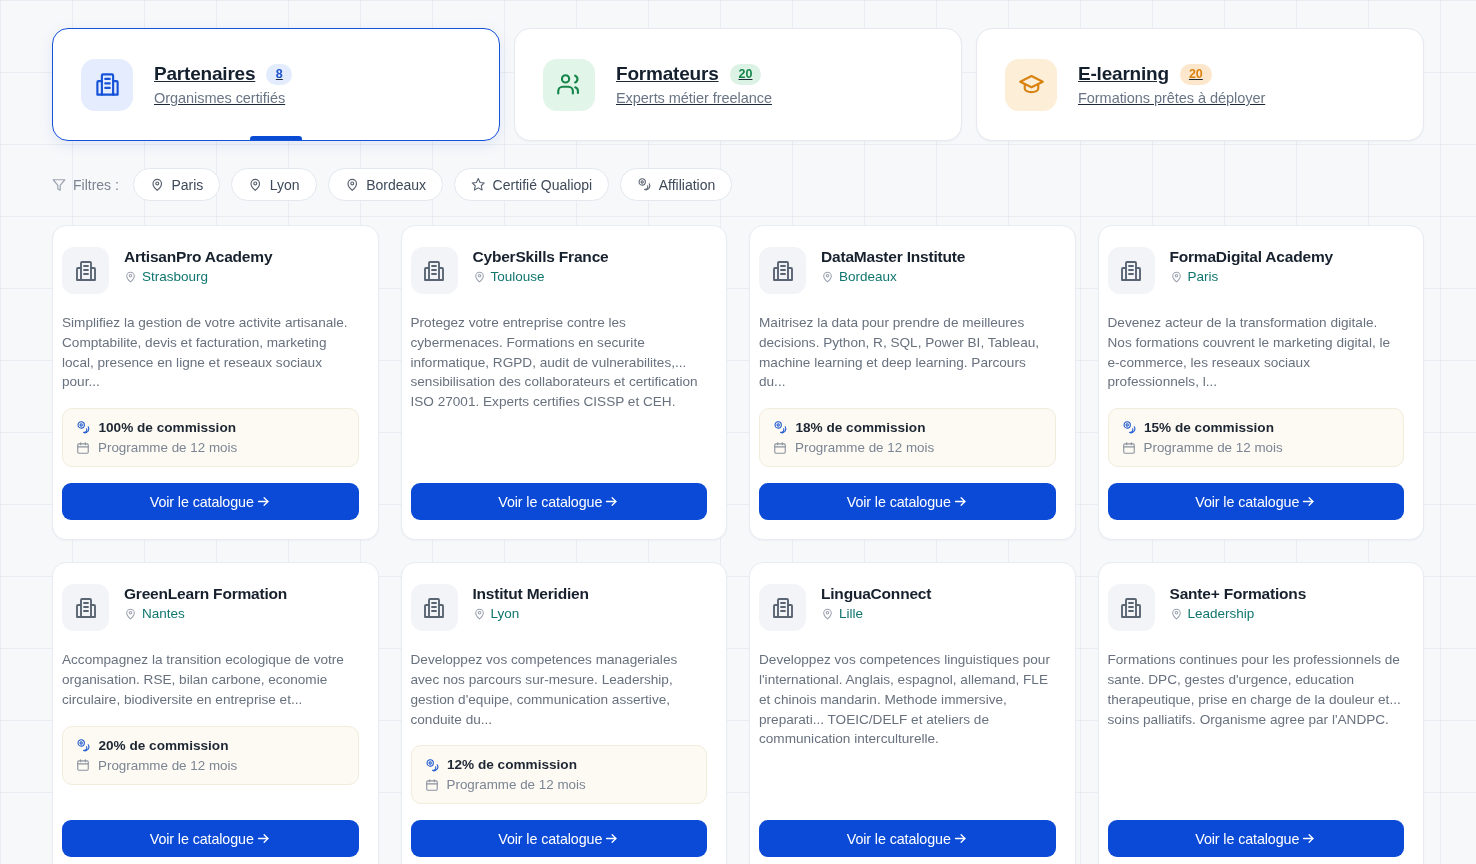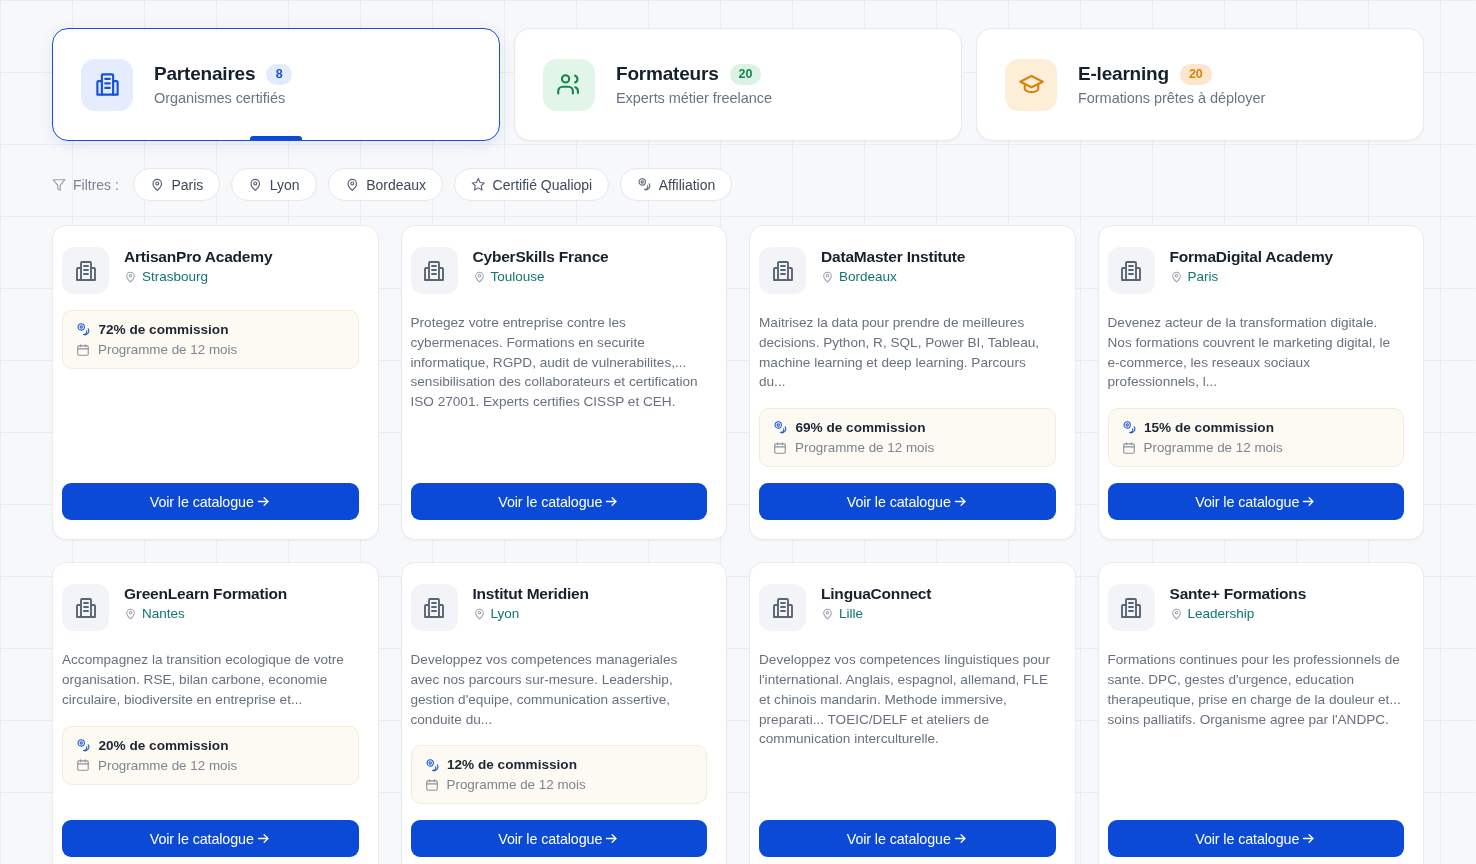--- a/index.html
+++ b/index.html
@@ -33,20 +33,21 @@
     height: 113px;
     background: #ffffff;
     border: 1px solid #e6e9ef;
     border-radius: 16px;
     display: flex;
     align-items: center;
     padding: 0 28px;
     gap: 21px;
     box-shadow: 0 1px 2px rgba(16,24,40,0.04);
     overflow: hidden;
+    text-decoration: underline;
   }
   .tab.active {
     border: 1.6px solid #1552d8;
     box-shadow: 0 4px 14px rgba(21,82,216,0.10);
   }
   .tab.active::after {
     content: "";
     position: absolute;
     bottom: 0;
     left: 50%;
@@ -345,31 +346,32 @@
             <span>
               <svg width="13" height="13" viewBox="0 0 24 24" fill="none" stroke="#9aa2af" stroke-width="1.9" stroke-linecap="round" stroke-linejoin="round">
                 <path d="M12 22s7-6.1 7-11a7 7 0 1 0-14 0c0 4.9 7 11 7 11z"></path>
                 <circle cx="12" cy="10.6" r="2.4"></circle>
               </svg>
             </span>
             <span>Strasbourg</span>
           </div>
         </div>
       </div>
+      <div class="card-desc">Simplifiez la gestion de votre activite artisanale. Comptabilite, devis et facturation, marketing local, presence en ligne et reseaux sociaux pour...</div>
       <div class="commission">
         <div class="commission-row">
           <span>
             <svg width="14.5" height="14.5" viewBox="0 0 24 24" fill="none" stroke="#1a55cf" stroke-width="1.8" stroke-linecap="round" stroke-linejoin="round">
               <circle cx="8.6" cy="8.2" r="5.2"></circle>
               <circle cx="8.6" cy="8.2" r="1.9"></circle>
               <path d="M20.2 11.2a6.4 6.4 0 0 1-7.4 9.6"></path>
               <path d="M17.6 14.6a4 4 0 0 1-4.6 5.6"></path>
             </svg>
           </span>
-          <span class="commission-main">72% de commission</span>
+          <span class="commission-main">100% de commission</span>
         </div>
         <div class="commission-row">
           <span>
             <svg width="14" height="14" viewBox="0 0 24 24" fill="none" stroke="#8a929e" stroke-width="1.9" stroke-linecap="round" stroke-linejoin="round">
               <rect x="3" y="5" width="18" height="16" rx="2"></rect>
               <line x1="3" y1="10" x2="21" y2="10"></line>
               <line x1="8" y1="3" x2="8" y2="6.5"></line>
               <line x1="16" y1="3" x2="16" y2="6.5"></line>
             </svg>
           </span>
@@ -453,21 +455,21 @@
       <div class="commission">
         <div class="commission-row">
           <span>
             <svg width="14.5" height="14.5" viewBox="0 0 24 24" fill="none" stroke="#1a55cf" stroke-width="1.8" stroke-linecap="round" stroke-linejoin="round">
               <circle cx="8.6" cy="8.2" r="5.2"></circle>
               <circle cx="8.6" cy="8.2" r="1.9"></circle>
               <path d="M20.2 11.2a6.4 6.4 0 0 1-7.4 9.6"></path>
               <path d="M17.6 14.6a4 4 0 0 1-4.6 5.6"></path>
             </svg>
           </span>
-          <span class="commission-main">69% de commission</span>
+          <span class="commission-main">18% de commission</span>
         </div>
         <div class="commission-row">
           <span>
             <svg width="14" height="14" viewBox="0 0 24 24" fill="none" stroke="#8a929e" stroke-width="1.9" stroke-linecap="round" stroke-linejoin="round">
               <rect x="3" y="5" width="18" height="16" rx="2"></rect>
               <line x1="3" y1="10" x2="21" y2="10"></line>
               <line x1="8" y1="3" x2="8" y2="6.5"></line>
               <line x1="16" y1="3" x2="16" y2="6.5"></line>
             </svg>
           </span>

